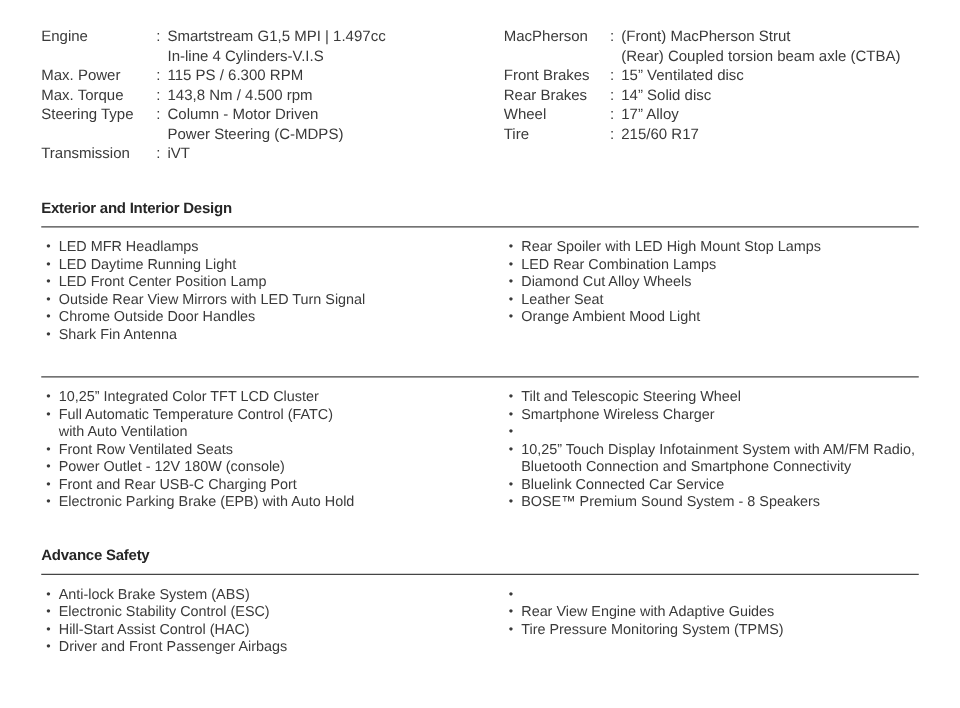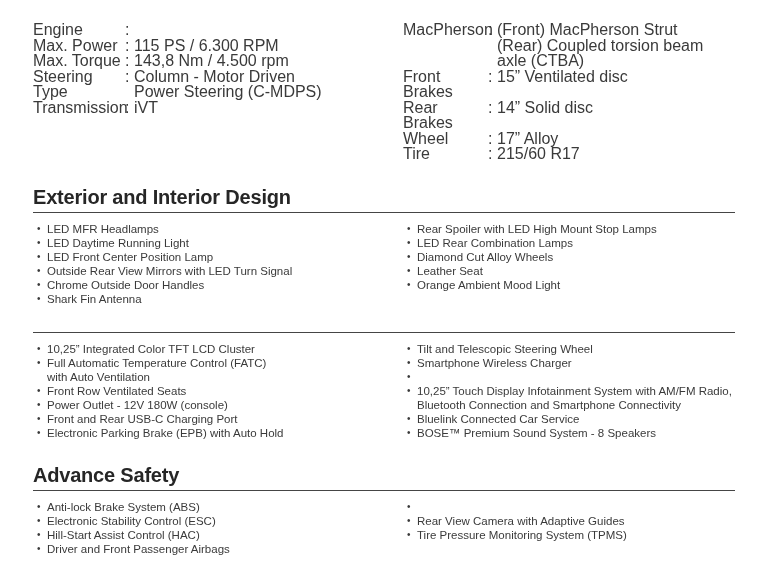--- a/index.html
+++ b/index.html
@@ -16,33 +16,33 @@
     height: 566px;
     padding: 22px 33px 0 33px;
   }
 
   
   .spec-grid { display: flex; }
   .spec-col { width: 370px; flex-shrink: 0; }
   .spec-col.right { width: auto; flex: 1; }
   .spec-row {
     display: flex;
-    font-size: 16px;
+    font-size: 12px;
     line-height: 15.5px;
     color: #3a3a3a;
   }
   .spec-label { width: 92px; flex-shrink: 0; }
   .spec-col.right .spec-label { width: 85px; }
   .spec-colon { width: 9px; flex-shrink: 0; }
   .spec-value { white-space: pre-line; }
 
   
   .feature-section { margin-top: 26px; }
   .section-title {
-    font-size: 20px;
+    font-size: 12px;
     line-height: 19px;
     font-weight: bold;
     letter-spacing: -0.2px;
     color: #262626;
     margin-bottom: 5px;
   }
   .section-rule {
     height: 0;
     border-top: 1px solid #454545;
   }
@@ -71,20 +71,22 @@
 <body>
 
 <div class="page">
 
   <div class="spec-grid">
     <div class="spec-col">
 
     <div class="spec-row">
         <span class="spec-label">Engine</span>
         <span class="spec-colon">:</span>
+        <span class="spec-value">Smartstream G1,5 MPI | 1.497cc
+In-line 4 Cylinders-V.I.S</span>
       </div>
         <div class="spec-row">
         <span class="spec-label">Max. Power</span>
         <span class="spec-colon">:</span>
         <span class="spec-value">115 PS / 6.300 RPM</span>
       </div>
         <div class="spec-row">
         <span class="spec-label">Max. Torque</span>
         <span class="spec-colon">:</span>
         <span class="spec-value">143,8 Nm / 4.500 rpm</span>
@@ -273,21 +275,21 @@
           <span class="feature-text">Driver and Front Passenger Airbags</span>
         </li>
         </ul>
       <ul class="feature-list right">
 
       <li class="feature-item">
           <span class="bullet">•</span>
         </li>
           <li class="feature-item">
           <span class="bullet">•</span>
-          <span class="feature-text">Rear View Camera with Adaptive Guides</span>
+          <span class="feature-text">Rear View Engine with Adaptive Guides</span>
         </li>
           <li class="feature-item">
           <span class="bullet">•</span>
           <span class="feature-text">Tire Pressure Monitoring System (TPMS)</span>
         </li>
         </ul>
     </div>
   </section>
 
 </div>

